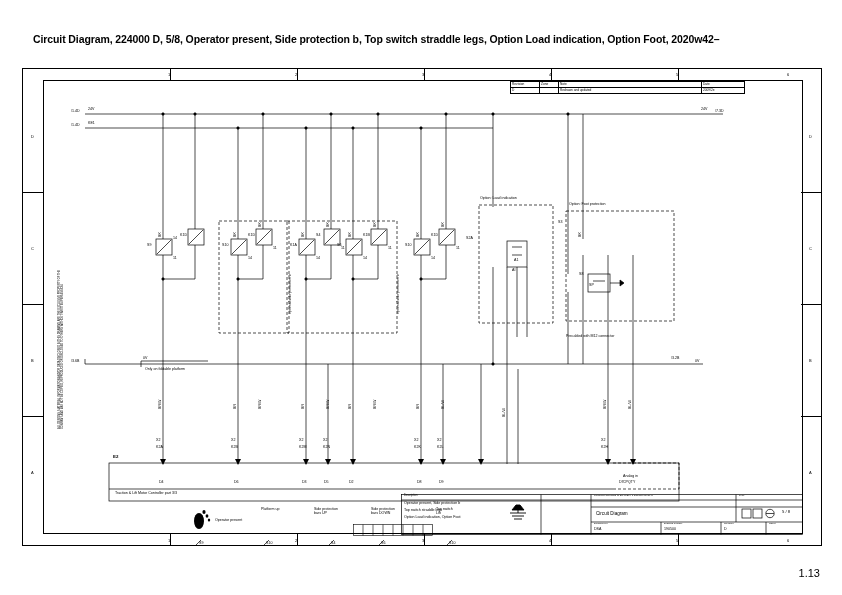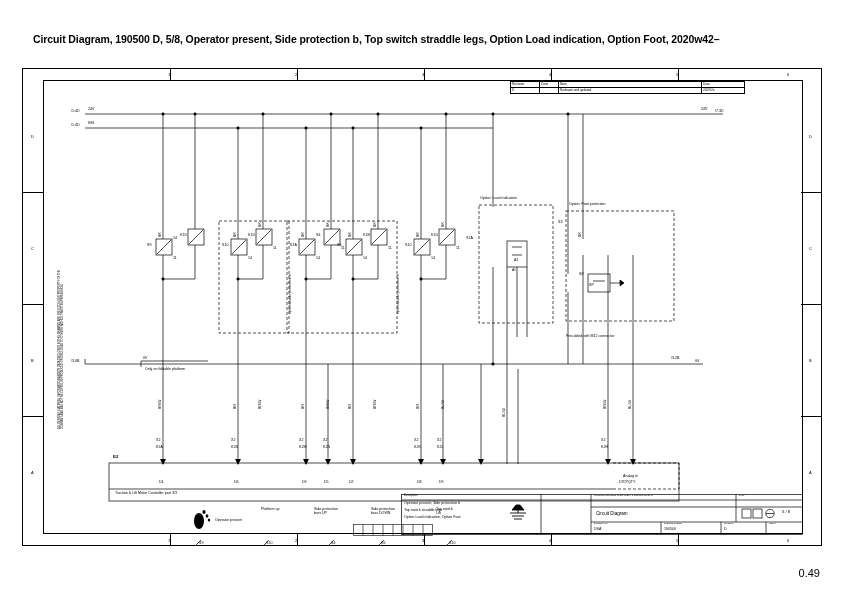--- a/index.html
+++ b/index.html
@@ -121,22 +121,22 @@
     line-height: 1.5;
   }
   .titleblock {
     position: absolute;
     font-size: 3.4px;
   }
 </style>
 </head>
 <body>
 
-<div class="page-title">Circuit Diagram, 190500 D, 5/8, Operator present, Side protection b, Top switch straddle legs, Option Load indication, Option Foot, 2020w42–</div>
-<div class="page-number">0.49</div>
+<div class="page-title">Circuit Diagram, 224000 D, 5/8, Operator present, Side protection b, Top switch straddle legs, Option Load indication, Option Foot, 2020w42–</div>
+<div class="page-number">1.13</div>
 
 <div class="sheet">
 
   <div class="ruler-top">
     <div class="rmark" style="left:125px; top:3px;">1</div>
     <div class="rmark" style="left:252px; top:3px;">2</div>
     <div class="rmark" style="left:379px; top:3px;">3</div>
     <div class="rmark" style="left:506px; top:3px;">4</div>
     <div class="rmark" style="left:633px; top:3px;">5</div>
     <div class="rmark" style="left:744px; top:3px;">6</div>

